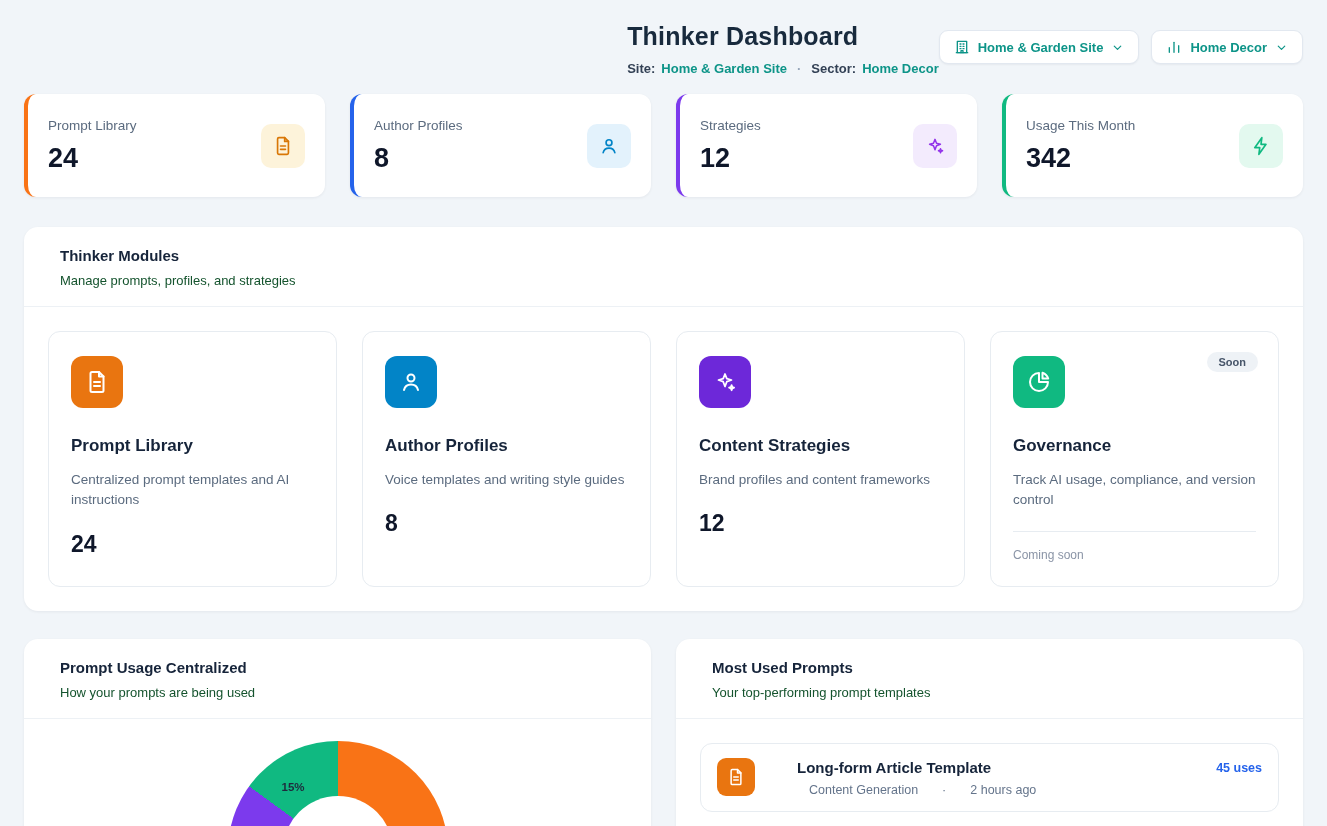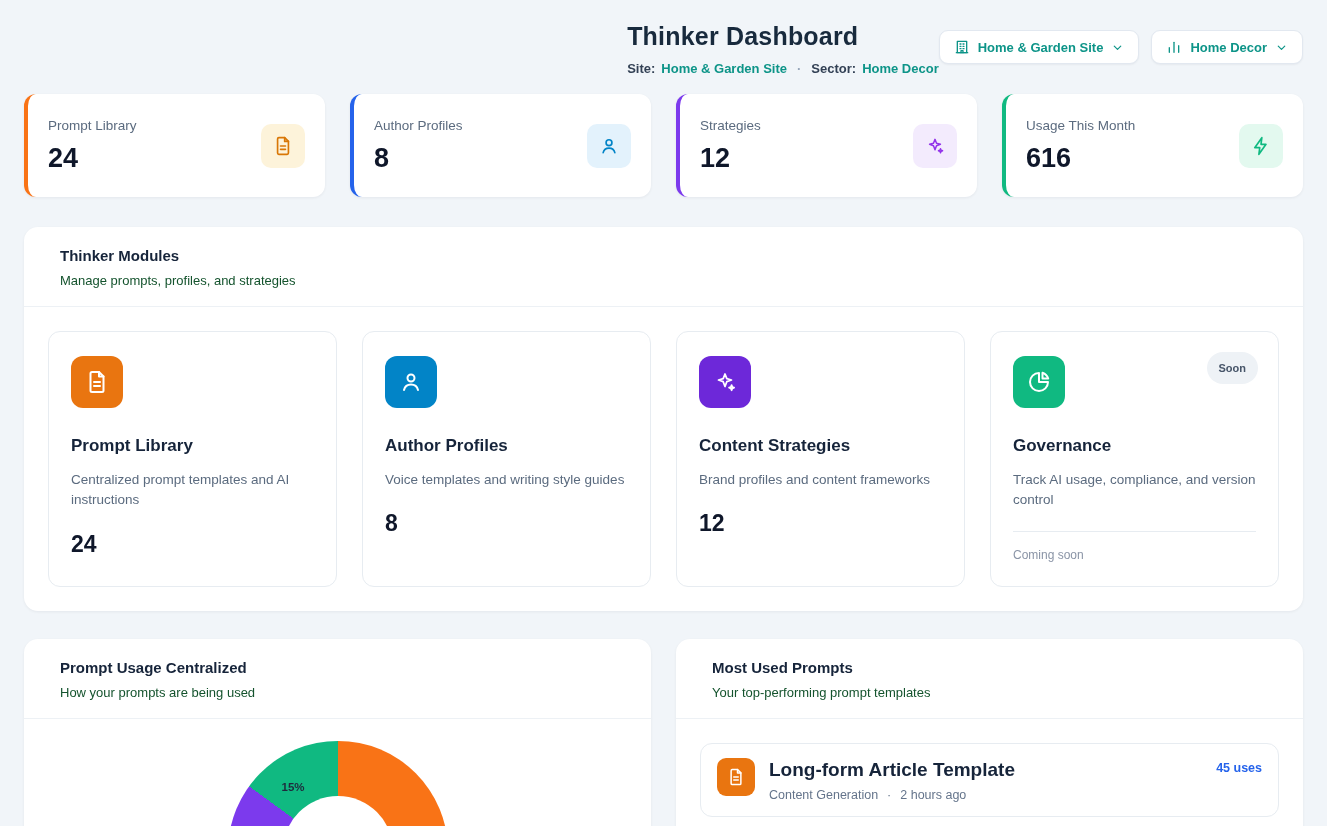--- a/index.html
+++ b/index.html
@@ -49,42 +49,42 @@
   .card-title { font-size: 15px; font-weight: 700; color: #16243a; margin-bottom: 9px; }
   .card-sub { font-size: 13px; color: #14532d; }
   .divider { border-top: 1px solid #edf1f5; }
   .modules-grid { display: grid; grid-template-columns: repeat(4, 1fr); gap: 25px; padding: 24px; }
   .module-card { border: 1px solid #e7ecf1; border-radius: 12px; padding: 24px 22px; position: relative; min-height: 252px; cursor: pointer; background: #fff; }
   .module-icon { width: 52px; height: 52px; border-radius: 12px; display: flex; align-items: center; justify-content: center; color: #fff; margin-bottom: 28px; }
   .module-icon svg { width: 24px; height: 24px; }
   .module-title { font-size: 17px; font-weight: 800; color: #16243a; margin-bottom: 14px; }
   .module-desc { font-size: 13.5px; color: #5b6b7f; line-height: 1.5; margin-bottom: 20px; }
   .module-count { font-size: 23px; font-weight: 800; color: #0f172a; }
-  .soon-badge { position: absolute; top: 20px; right: 20px; background: #eef2f6; color: #475569; font-size: 11px; font-weight: 700; padding: 10px 12px; border-radius: 999px; }
+  .soon-badge { position: absolute; top: 20px; right: 20px; background: #eef2f6; color: #475569; font-size: 11px; font-weight: 700; padding: 4px 12px; border-radius: 999px; }
   .module-footer-divider { border-top: 1px solid #e7ecf1; margin: 8px 0 16px; }
   .coming-soon { font-size: 12px; color: #8a94a6; }
 
   
   .bottom-row { display: grid; grid-template-columns: 1fr 1fr; gap: 25px; }
   .panel { height: 430px; }
 
   .donut-wrap { display: flex; justify-content: center; padding-top: 22px; }
   .donut { width: 220px; height: 220px; border-radius: 50%; position: relative; background: #e2e8f0; }
   .donut::after { content: ""; position: absolute; inset: 55px; background: #fff; border-radius: 50%; }
   .donut-label { position: absolute; left: 54px; top: 40px; font-size: 11.5px; font-weight: 700; color: #1f2a3d; z-index: 2; }
 
   .prompt-item {
     margin: 24px 24px 0; border: 1px solid #e7ecf1; border-radius: 12px;
     padding: 14px 16px; display: flex; align-items: flex-start; gap: 14px; cursor: pointer; background: #fff;
   }
   .prompt-icon { width: 38px; height: 38px; border-radius: 9px; display: flex; align-items: center; justify-content: center; color: #fff; flex-shrink: 0; }
   .prompt-icon svg { width: 18px; height: 18px; }
   .prompt-info { flex: 1; padding-top: 1px; }
-  .prompt-title { font-size: 19px; font-weight: 800; color: #16243a; margin-bottom: 7px; }
-  .prompt-meta { font-size: 12.5px; color: #64748b; display: flex; gap: 9px; align-items: flex-start; }
+  .prompt-title { font-size: 15px; font-weight: 800; color: #16243a; margin-bottom: 7px; margin-left: 28px; }
+  .prompt-meta { font-size: 12.5px; color: #64748b; display: flex; gap: 24px; align-items: flex-start; margin-left: 40px; }
   .prompt-uses { font-size: 12.5px; font-weight: 800; margin-top: 3px; margin-left: 32px; }
 </style>
 </head>
 <body>
 
 <div class="page">
 
   <header class="topbar">
     <div>
       <h1 class="page-title">Thinker Dashboard</h1>
@@ -166,21 +166,21 @@
       <div class="stat-icon" style="background: rgb(243, 235, 253); color: rgb(147, 51, 234);">
         <svg viewBox="0 0 24 24" fill="none" stroke="currentColor" stroke-width="1.8" stroke-linejoin="round">
             <path d="M12 4l1.8 4.6 4.7 1.4-4.7 1.7L12 16.5l-1.8-4.8L5.5 10l4.7-1.4L12 4z"></path>
             <path d="M18.6 15.2l.7 1.8 1.8.7-1.8.7-.7 1.8-.7-1.8-1.8-.7 1.8-.7.7-1.8z"></path>
           </svg>
       </div>
     </div>
     <div class="stat-card" style="border-left-color: rgb(16, 185, 129);">
       <div>
         <div class="stat-label">Usage This Month</div>
-        <div class="stat-value">616</div>
+        <div class="stat-value">342</div>
       </div>
       <div class="stat-icon" style="background: rgb(227, 249, 239); color: rgb(16, 185, 129);">
         <svg viewBox="0 0 24 24" fill="none" stroke="currentColor" stroke-width="2" stroke-linejoin="round">
             <path d="M13 2 4.5 14h6l-1 8 8.5-12h-6l1-8z"></path>
           </svg>
       </div>
     </div>
   </section>
 
   <section class="card modules-card">

